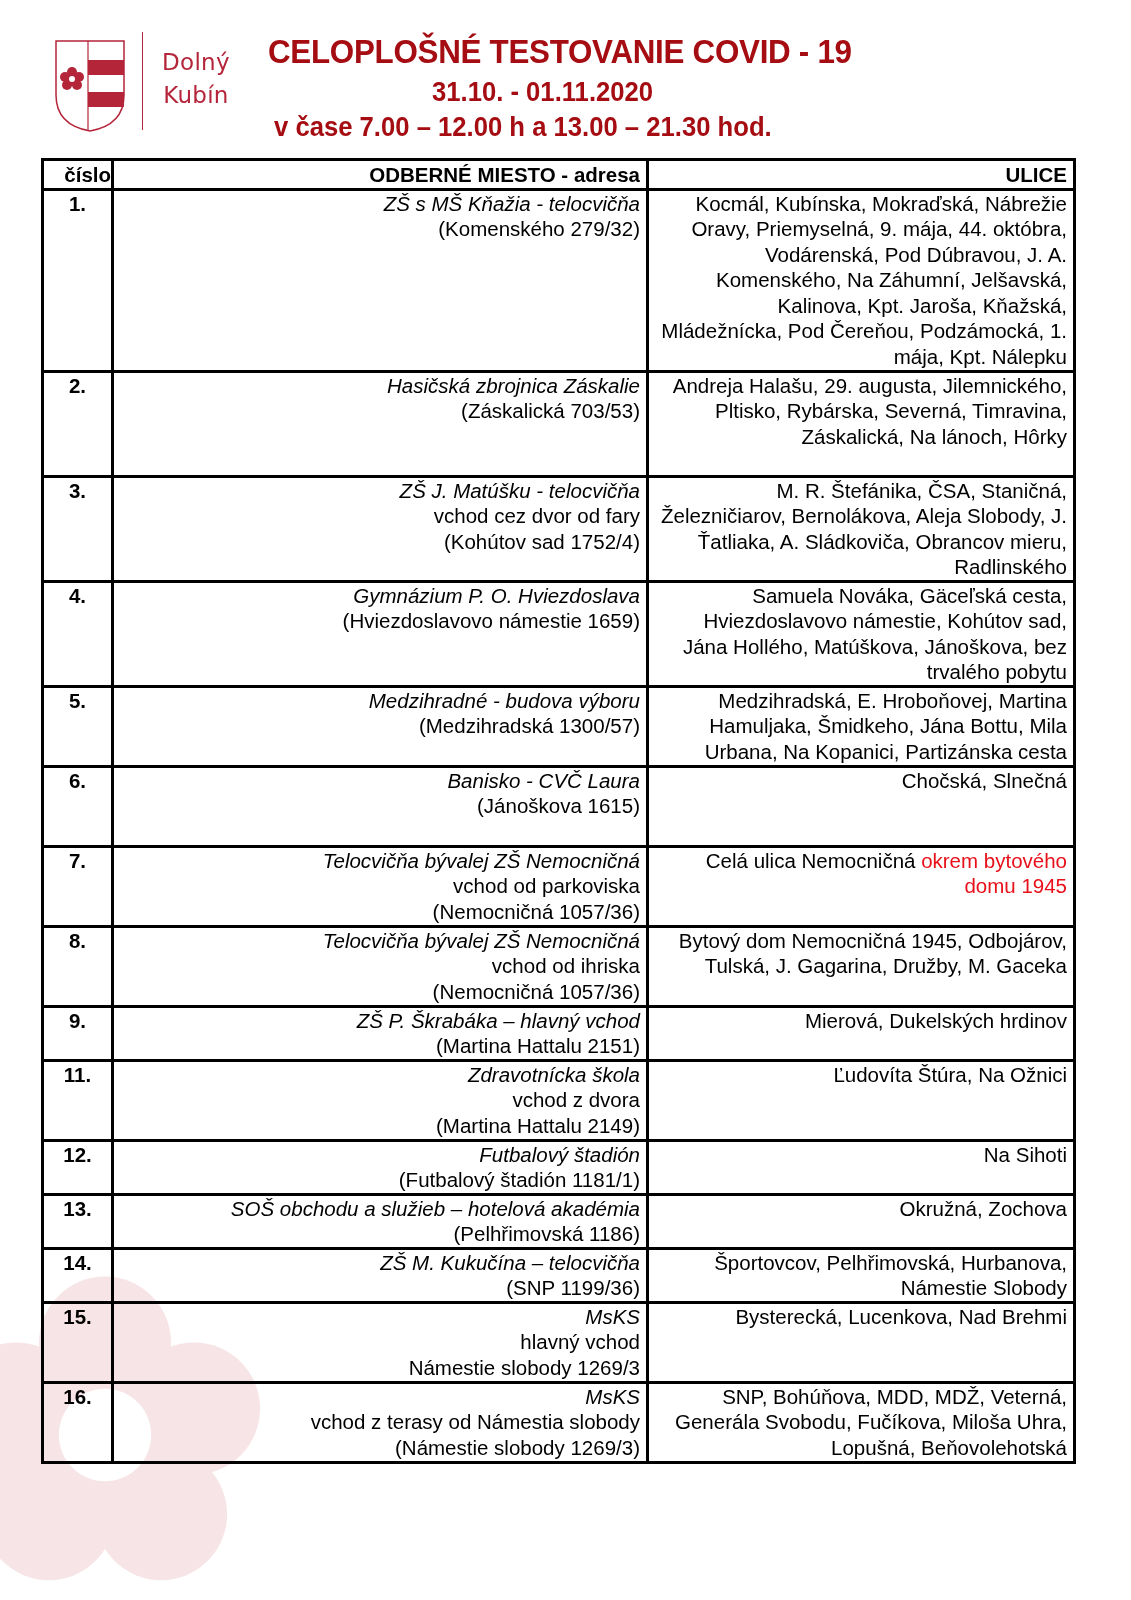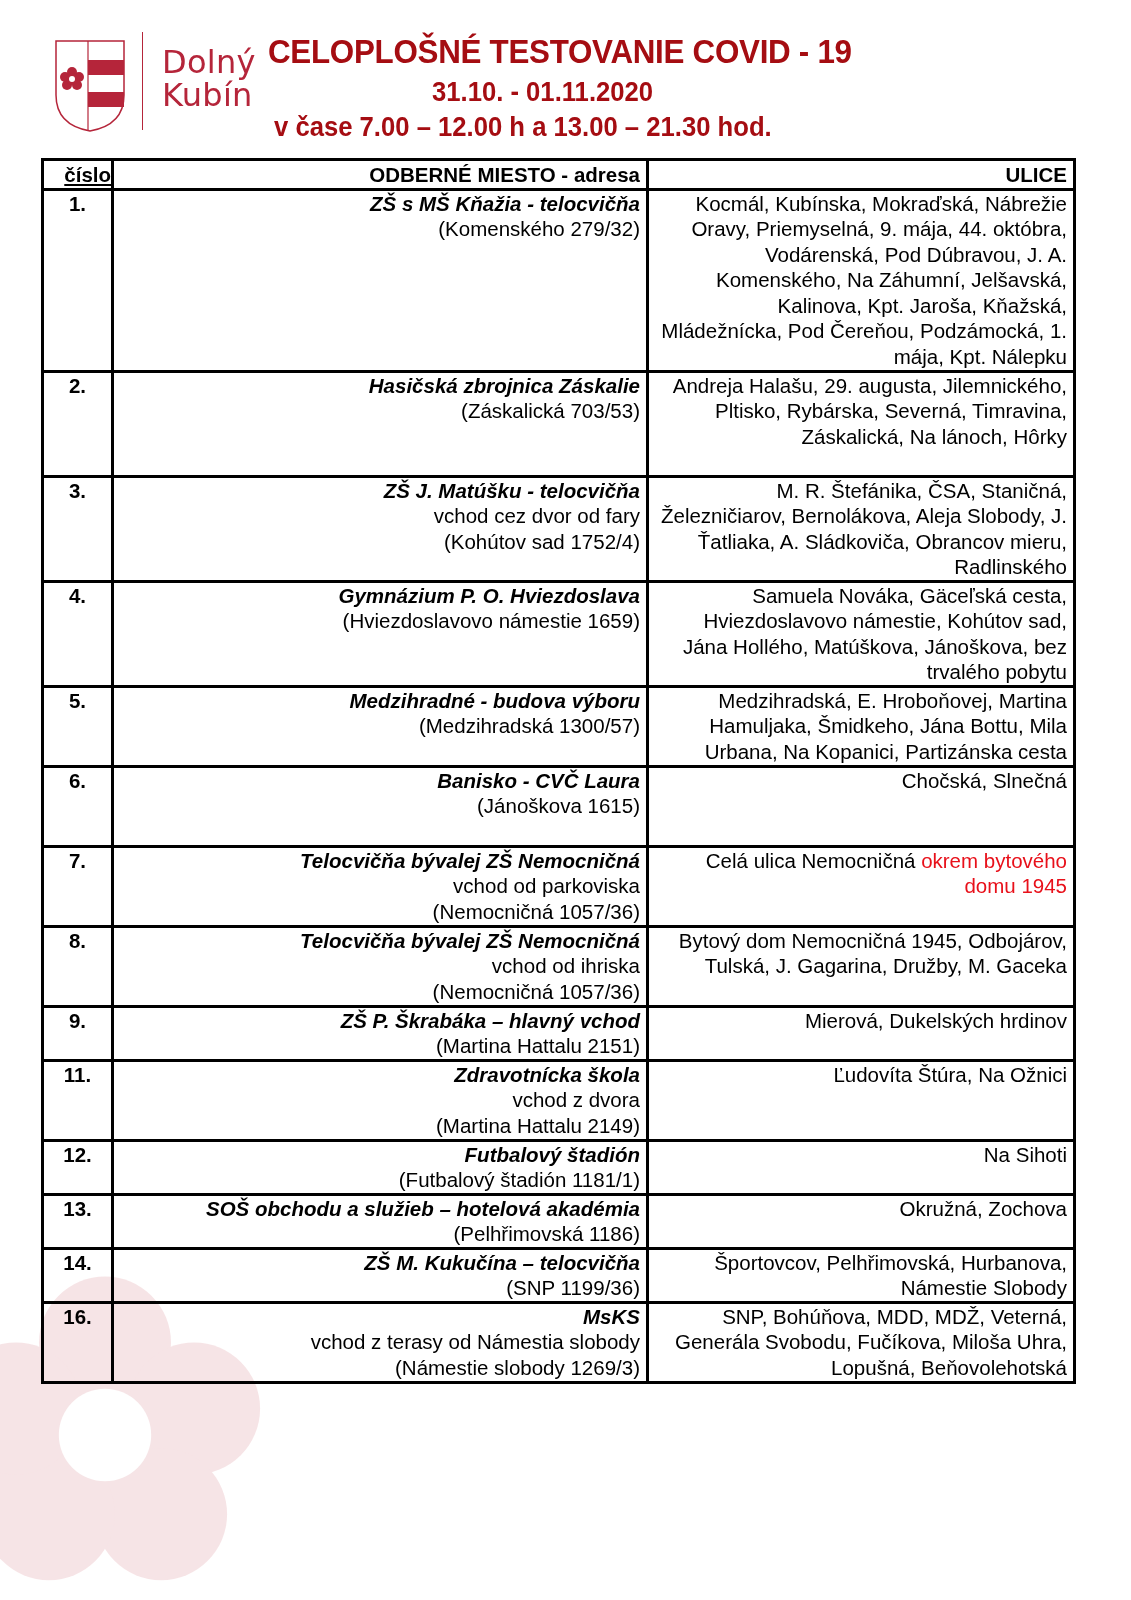--- a/index.html
+++ b/index.html
@@ -1,30 +1,30 @@
 <!DOCTYPE html>
 <html><head>
 <meta charset="utf-8">
 <style>
   html, body { margin:0; padding:0; background:#ffffff; }
   body { width:1131px; height:1600px; position:relative; overflow:hidden; font-family:"Liberation Sans", sans-serif; color:#000; }
   .watermark { position:absolute; left:-60px; top:1270px; width:330px; height:330px; opacity:0.22; pointer-events:none; }
   .logo { position:absolute; left:55px; top:40px; width:70px; height:92px; }
   .logo-divider { position:absolute; left:142px; top:32px; width:1px; height:98px; background:#b5253a; }
-  .logo-text { position:absolute; left:162px; top:46px; color:#b5253a; font-family:"DejaVu Sans", sans-serif; font-size:32px; line-height:33px; letter-spacing:0.3px; }
+  .logo-text { position:absolute; left:162px; top:46px; color:#b5253a; font-family:"DejaVu Sans", sans-serif; font-size:23px; line-height:33px; letter-spacing:0.3px;text-align:center; }
   .title { position:absolute; left:268px; top:32px; color:#a50d12; font-weight:bold; font-size:33px; line-height:40px; letter-spacing:-0.3px; transform:scaleX(0.95); transform-origin:left top; white-space:nowrap; }
   .date { position:absolute; left:432px; top:76px; color:#a50d12; font-weight:bold; font-size:27px; line-height:32px; transform:scaleX(0.95); transform-origin:left top; white-space:nowrap; }
   .time { position:absolute; left:274px; top:111px; color:#a50d12; font-weight:bold; font-size:27px; line-height:32px; transform:scaleX(0.95); transform-origin:left top; white-space:nowrap; }
   table.grid { position:absolute; left:41px; top:158px; width:1032px; border-collapse:collapse; table-layout:fixed; font-size:20.5px; line-height:25.5px; }
   table.grid td, table.grid th { border:3px solid #000; vertical-align:top; padding:0 6px 0 8px; text-align:right; overflow:hidden; }
   table.grid th { font-weight:bold; padding-top:1px; }
   col.c1 { width:70px; } col.c2 { width:535px; } col.c3 { width:427px; }
   td.num { text-align:center !important; font-weight:bold; padding-left:0 !important; padding-right:0 !important; }
-  th.num { text-align:left; padding:1px 0 0 0 !important;text-decoration:underline; }
-  .site { font-weight:bold; font-style:italic; display:block; }
+  th.num { text-align:left; padding:1px 0 0 0 !important; }
+  .site { font-weight:normal; font-style:italic; display:block; }
   .line { display:block; }
   .red { color:#e8101a; }
 </style>
 </head>
 <body>
 
 <svg class="watermark" viewBox="0 0 100 100">
   <g fill="#d9868f">
     <circle cx="50" cy="22" r="20"></circle>
     <circle cx="77" cy="42" r="20"></circle>
@@ -176,20 +176,29 @@
     </tr>
     <tr style="height:54px">
       <td class="num">14.</td>
       <td>
           <span class="site">ZŠ M. Kukučína – telocvičňa</span>
           <span class="line">(SNP 1199/36)</span>
         </td>
       <td>Športovcov, Pelhřimovská, Hurbanova, Námestie Slobody</td>
     </tr>
     <tr style="height:80px">
+      <td class="num">15.</td>
+      <td>
+          <span class="site">MsKS</span>
+          <span class="line">hlavný vchod</span>
+          <span class="line">Námestie slobody 1269/3</span>
+        </td>
+      <td>Bysterecká, Lucenkova, Nad Brehmi</td>
+    </tr>
+    <tr style="height:80px">
       <td class="num">16.</td>
       <td>
           <span class="site">MsKS</span>
           <span class="line">vchod z terasy od Námestia slobody</span>
           <span class="line">(Námestie slobody 1269/3)</span>
         </td>
       <td>SNP, Bohúňova, MDD, MDŽ, Veterná, Generála Svobodu, Fučíkova, Miloša Uhra, Lopušná, Beňovolehotská</td>
     </tr>
   </tbody>
 </table>

